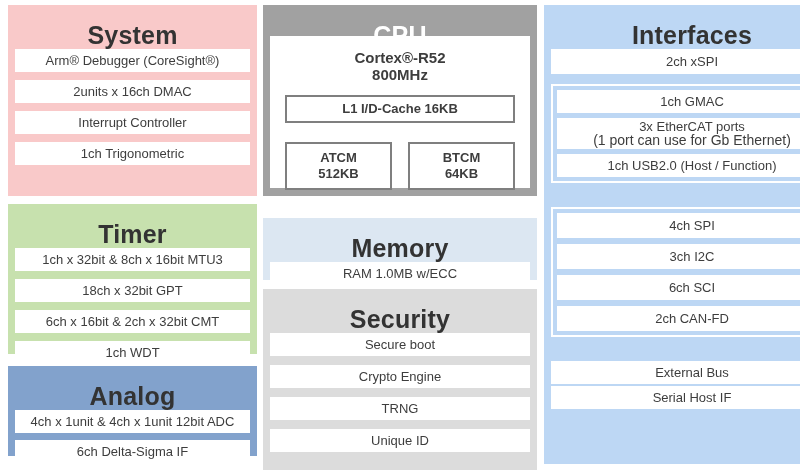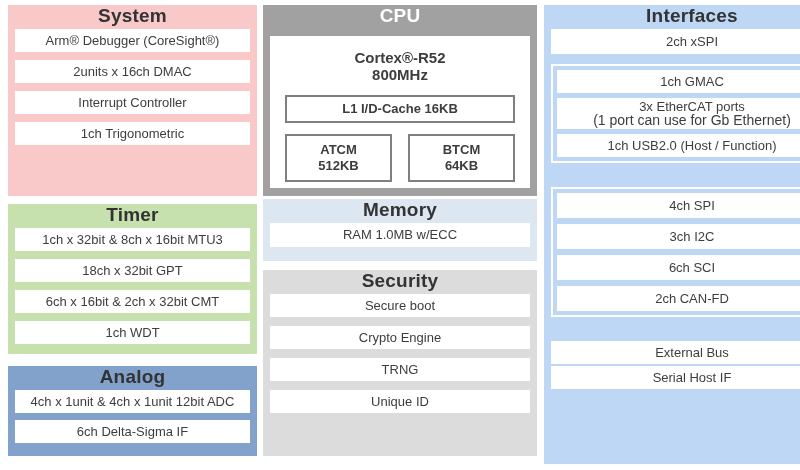--- a/index.html
+++ b/index.html
@@ -14,23 +14,23 @@
   }
   .col { position: absolute; top: 5px; }
   .col-left  { left: 8px;   width: 249px; }
   .col-mid   { left: 263px; width: 274px; }
   .col-right { left: 544px; width: 296px; }
 
   .block { box-sizing: border-box; padding: 0 7px; }
   .block-title {
     text-align: center;
     font-weight: bold;
-    font-size: 19px;
+    font-size: 25px;
     line-height: 21px;
-    padding: 0 0 3px;
+    padding: 20px 0 3px;
     color: var(--title-text, #333333);
     letter-spacing: 0.2px;
   }
   .row {
     background: var(--item-bg, #ffffff);
     height: 23px;
     line-height: 23px;
     text-align: center;
     font-size: 13px;
     color: var(--item-text, #3d3d3d);
@@ -60,23 +60,24 @@
     border: 2px solid var(--cpu-box-border, #7f7f7f);
     height: 24px; line-height: 24px;
     text-align: center; font-weight: bold; font-size: 13px;
   }
   .cpu-tcm-row { display: flex; gap: 16px; margin-top: 11px; }
   .tcm {
     flex: 1;
     border: 2px solid var(--cpu-box-border, #7f7f7f);
     text-align: center; font-weight: bold; font-size: 13px; line-height: 16px;
     padding: 6px 0;
+    margin-top: 8px;
   }
 
-  .memory   { height: 62px;  margin-top: 3px; background: var(--memory-bg, #dce7f2); }
+  .memory   { height: 62px;  margin-top: 22px; background: var(--memory-bg, #dce7f2); }
   .memory .row { height: 24px; line-height: 24px; }
   .security { height: 186px; margin-top: 9px; background: var(--security-bg, #dcdcdc); }
   .security .row { margin-bottom: 9px; }
 
   
   .interfaces { height: 459px; background: var(--interfaces-bg, #bdd7f4); }
   .interfaces .row.xspi { height: 25px; line-height: 25px; margin-bottom: 10px; }
   .subgroup {
     border: 2px solid var(--item-bg, #ffffff);
     padding: 4px;

